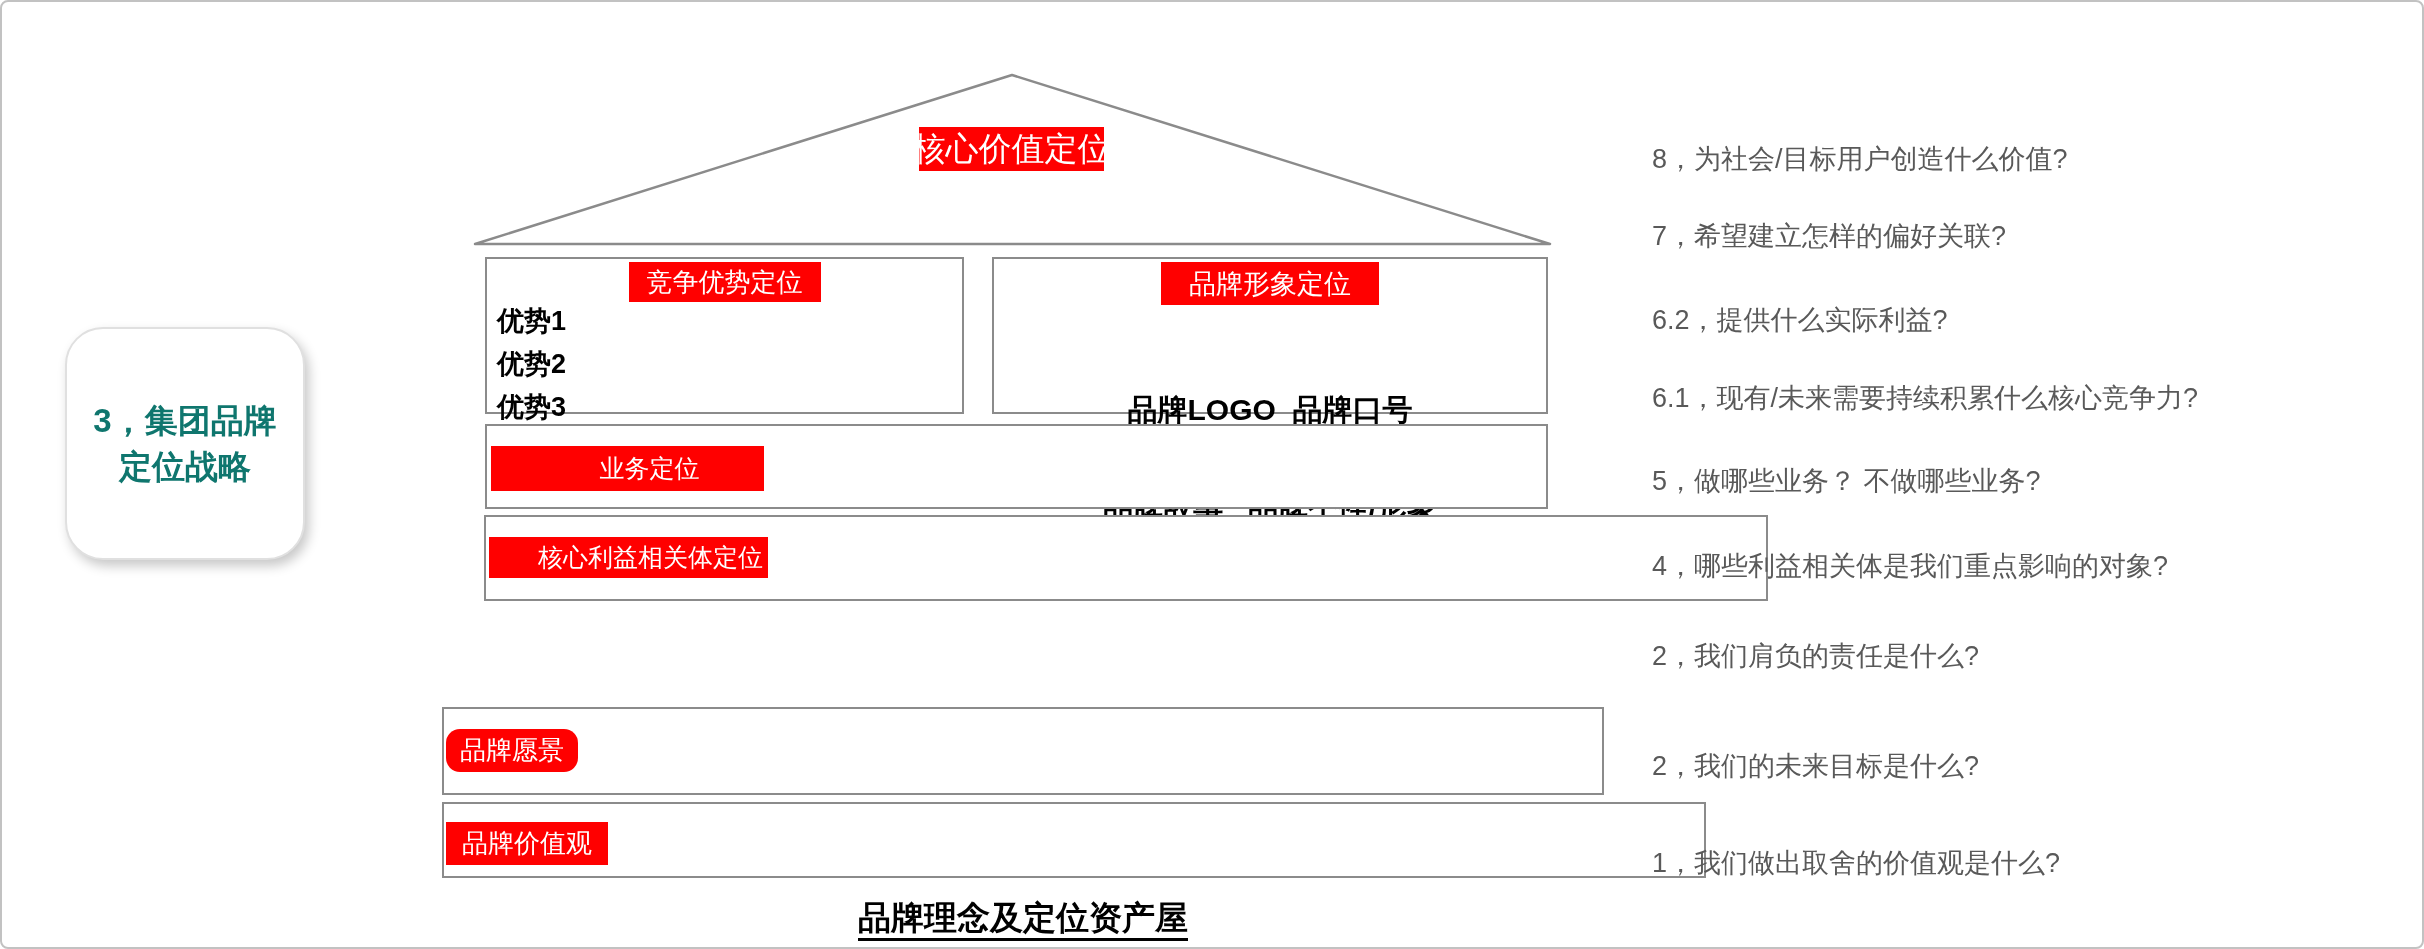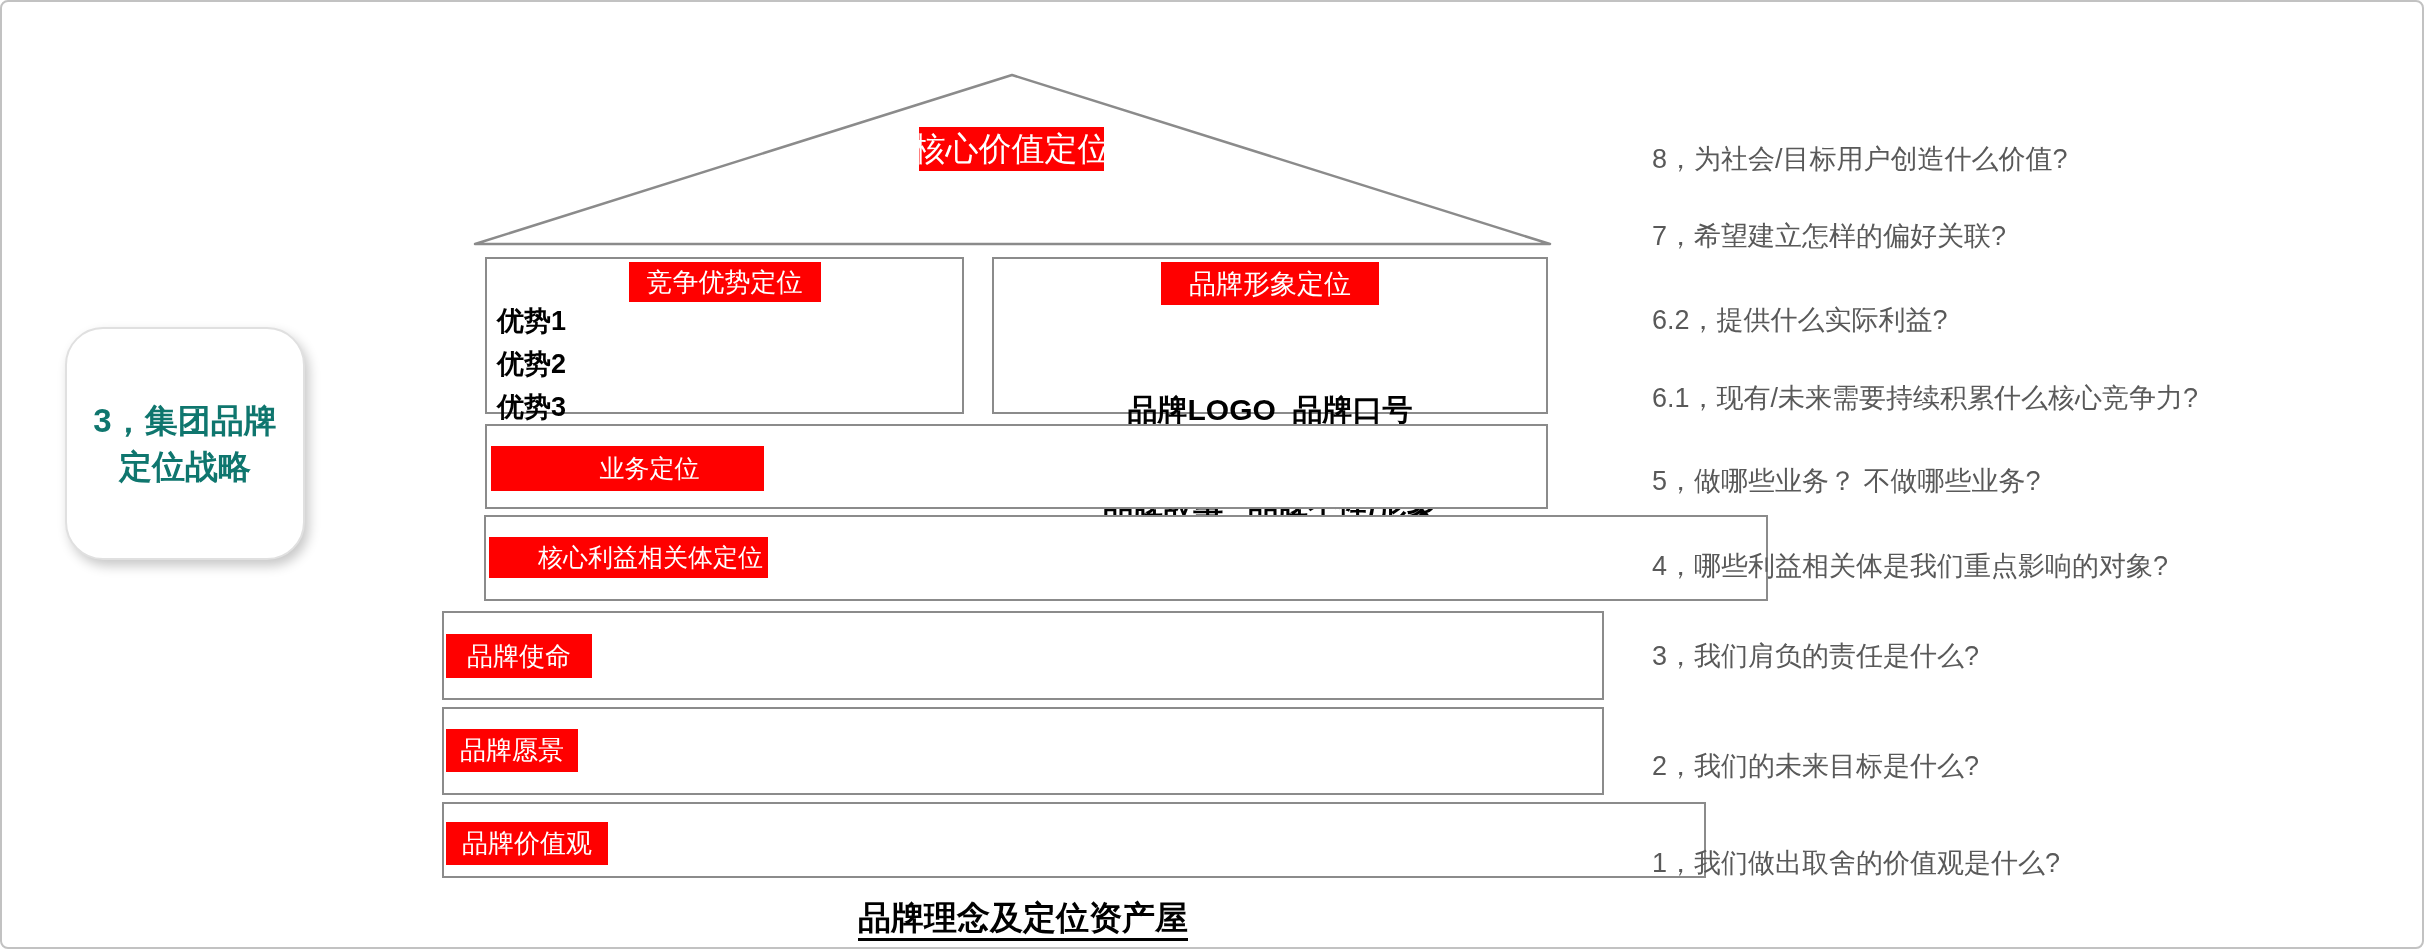--- a/index.html
+++ b/index.html
@@ -46,21 +46,21 @@
   .row{position:absolute;background:#fff;border:2px solid #8b8b8b;}
   .row-biz{left:483px;top:422px;width:1063px;height:85px;}
   .row-core{left:482px;top:513px;width:1284px;height:86px;}
   .row-mission{left:440px;top:609px;width:1162px;height:89px;}
   .row-vision{left:440px;top:705px;width:1162px;height:88px;}
   .row-values{left:440px;top:800px;width:1264px;height:76px;}
   .label-in-row{position:absolute;padding-left:44px;}
   .lbl-biz{left:4px;top:20px;width:273px;height:45px;font-size:25px;}
   .lbl-core{left:3px;top:20px;width:279px;height:41px;font-size:25px;}
   .lbl-mission{left:2px;top:21px;height:44px;font-size:26px;padding:0 21px;}
-  .lbl-vision{left:2px;top:20px;height:43px;font-size:26px;padding:0 14px;}
+  .lbl-vision{left:2px;top:20px;height:43px;font-size:26px;padding:0 14px;border-radius:14px;}
   .lbl-values{left:2px;top:18px;height:43px;font-size:26px;padding:0 16px;}
   
   .bottom-title{
     position:absolute;left:440px;top:898px;width:1162px;text-align:center;
   }
   .bottom-title span{
     display:inline-block;font-size:33px;font-weight:bold;color:#000;
     border-bottom:3px solid #000;padding-bottom:2px;line-height:36px;
   }
   
@@ -105,37 +105,34 @@
       <div>品牌故事   品牌个性/形象</div>
     </div>
   </div>
 
   <div class="row row-biz">
     <div class="red-label label-in-row lbl-biz">业务定位</div>
   </div>
   <div class="row row-core">
     <div class="red-label label-in-row lbl-core">核心利益相关体定位</div>
   </div>
-  <div class="row row-mission">
-    <div class="red-label label-in-row lbl-mission">品牌使命</div>
-  </div>
   <div class="row row-vision">
     <div class="red-label label-in-row lbl-vision">品牌愿景</div>
   </div>
   <div class="row row-values">
     <div class="red-label label-in-row lbl-values">品牌价值观</div>
   </div>
 
   <div class="bottom-title">
     <span>品牌理念及定位资产屋</span>
   </div>
 
   <div class="q q8">8，为社会/目标用户创造什么价值?</div>
   <div class="q q7">7，希望建立怎样的偏好关联?</div>
   <div class="q q62">6.2，提供什么实际利益?</div>
   <div class="q q61">6.1，现有/未来需要持续积累什么核心竞争力?</div>
   <div class="q q5">5，做哪些业务？ 不做哪些业务?</div>
   <div class="q q4">4，哪些利益相关体是我们重点影响的对象?</div>
-  <div class="q q3">3，我们肩负的责任是什么?</div>
+  <div class="q q3">2，我们肩负的责任是什么?</div>
   <div class="q q2">2，我们的未来目标是什么?</div>
   <div class="q q1">1，我们做出取舍的价值观是什么?</div>
 
 </div>
 
 </body></html>

